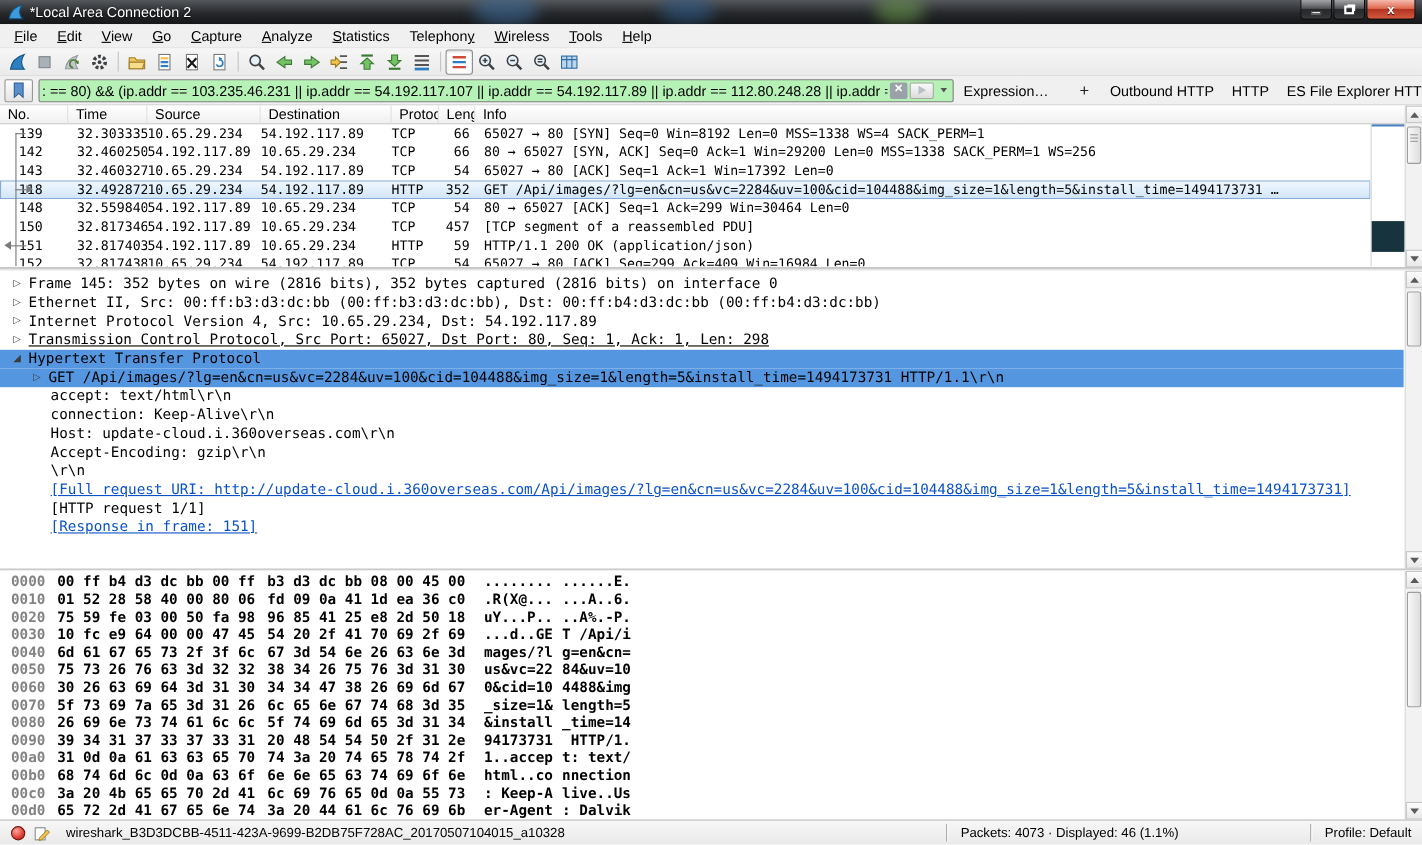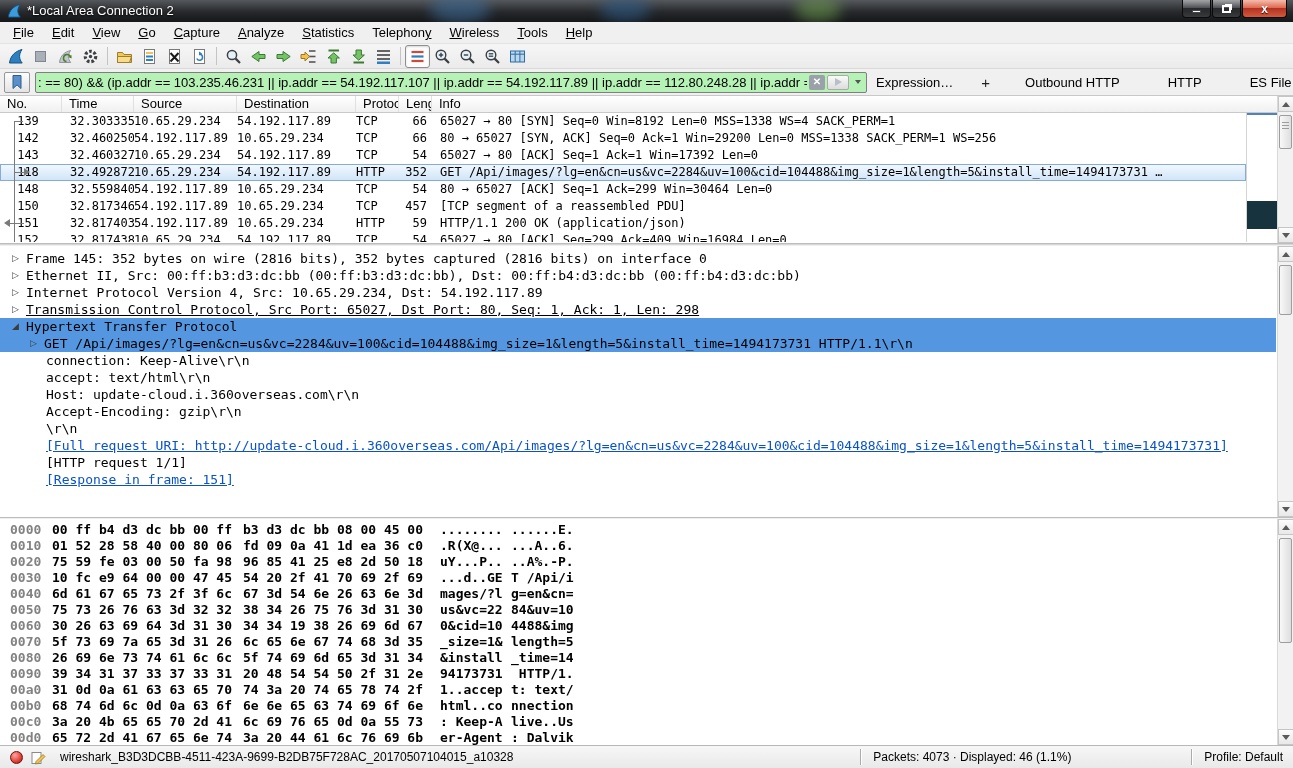--- a/index.html
+++ b/index.html
@@ -31,21 +31,21 @@
 #filter-input{flex:1;border:none;outline:none;background:transparent;font-family:"Liberation Sans",sans-serif;font-size:13px;color:#000;height:17px}
 .ffbtn{flex:none;display:flex;align-items:center;justify-content:center;margin-left:2px}
 #filter-clear{width:16px;height:15px;border-radius:2px;background:#9aa1a8;color:#fff;font-size:10px;font-weight:bold;line-height:1}
 #filter-apply{width:22px;height:15px;border-radius:2px;background:linear-gradient(#fafafa,#dcdcdc);border:1px solid #aaa}
 #filter-apply .arr{width:0;height:0;border-left:7px solid #b9bfc6;border-top:4px solid transparent;border-bottom:4px solid transparent}
 #filter-caret{width:13px;height:15px}
 #filter-caret .car{width:0;height:0;border-top:4px solid #555;border-left:3.5px solid transparent;border-right:3.5px solid transparent}
 #expression-btn{color:#000;white-space:nowrap;margin-left:4px}
 .fsep{width:1px;height:18px;background:#bdbdbd;margin:0 6px}
 #add-filter-btn{font-size:15px;color:#222;padding:0 6px}
-.filter-shortcut{margin:0 24px;white-space:nowrap;color:#000}
+.filter-shortcut{margin:0 8px;white-space:nowrap;color:#000}
 
 #plist{position:absolute;top:96px;left:0;width:1293px;height:185px;background:#fff}
 #plist-header{display:grid;grid-template-columns:62px 72px 103px 119px 43px 33px 1fr;height:17px;background:linear-gradient(#ffffff,#f0f0f0);border-bottom:1px solid #c9c9c9;font-size:13px;color:#000}
 #plist-header .hc{border-right:1px solid #e0e0e0;padding-left:7px;line-height:16px;white-space:nowrap;overflow:hidden}
 #plist-body{position:relative;height:129px;overflow:hidden;font-family:"DejaVu Sans Mono",monospace;font-size:12px;margin-right:47px}
 .prow{display:grid;grid-template-columns:62px 72px 103px 119px 43px 33px 1fr;height:17px;line-height:17px;white-space:nowrap;color:#000}
 .prow.sel{background:linear-gradient(#f3f9ff,#cfe4f7);box-shadow:inset 0 0 0 1px #86abd9}
 .prow span{overflow:hidden}
 .c-no{text-align:center;padding-right:6px}
 .c-time{padding-left:8px}
@@ -427,24 +427,24 @@
       </div>
       <div class="dl sel">
         <span class="exp" style="left: 12px;">◢</span>
         <span class="dtext" style="left: 26px;">Hypertext Transfer Protocol</span>
       </div>
       <div class="dl sel">
         <span class="exp" style="left: 30px;">▷</span>
         <span class="dtext" style="left: 44px;">GET /Api/images/?lg=en&amp;cn=us&amp;vc=2284&amp;uv=100&amp;cid=104488&amp;img_size=1&amp;length=5&amp;install_time=1494173731 HTTP/1.1\r\n</span>
       </div>
       <div class="dl">
+        <span class="dtext" style="left: 46px;">accept: text/html\r\n</span>
+      </div>
+      <div class="dl">
         <span class="dtext" style="left: 46px;">connection: Keep-Alive\r\n</span>
-      </div>
-      <div class="dl">
-        <span class="dtext" style="left: 46px;">accept: text/html\r\n</span>
       </div>
       <div class="dl">
         <span class="dtext" style="left: 46px;">Host: update-cloud.i.360overseas.com\r\n</span>
       </div>
       <div class="dl">
         <span class="dtext" style="left: 46px;">Accept-Encoding: gzip\r\n</span>
       </div>
       <div class="dl">
         <span class="dtext" style="left: 46px;">\r\n</span>
       </div>
@@ -472,21 +472,21 @@
 <div class="splitter" style="top:517px;height:2px"></div>
 
 <div id="hex">
   <div id="hex-rows" style="margin-right:17px">
       <div class="hex-row"><span class="hx-off">0000</span><span class="hx-h">00 ff b4 d3 dc bb 00 ff</span><span class="hx-h">b3 d3 dc bb 08 00 45 00</span><span class="hx-a">........</span><span class="hx-a2">......E.</span></div>
       <div class="hex-row"><span class="hx-off">0010</span><span class="hx-h">01 52 28 58 40 00 80 06</span><span class="hx-h">fd 09 0a 41 1d ea 36 c0</span><span class="hx-a">.R(X@...</span><span class="hx-a2">...A..6.</span></div>
       <div class="hex-row"><span class="hx-off">0020</span><span class="hx-h">75 59 fe 03 00 50 fa 98</span><span class="hx-h">96 85 41 25 e8 2d 50 18</span><span class="hx-a">uY...P..</span><span class="hx-a2">..A%.-P.</span></div>
       <div class="hex-row"><span class="hx-off">0030</span><span class="hx-h">10 fc e9 64 00 00 47 45</span><span class="hx-h">54 20 2f 41 70 69 2f 69</span><span class="hx-a">...d..GE</span><span class="hx-a2">T /Api/i</span></div>
       <div class="hex-row"><span class="hx-off">0040</span><span class="hx-h">6d 61 67 65 73 2f 3f 6c</span><span class="hx-h">67 3d 54 6e 26 63 6e 3d</span><span class="hx-a">mages/?l</span><span class="hx-a2">g=en&amp;cn=</span></div>
       <div class="hex-row"><span class="hx-off">0050</span><span class="hx-h">75 73 26 76 63 3d 32 32</span><span class="hx-h">38 34 26 75 76 3d 31 30</span><span class="hx-a">us&amp;vc=22</span><span class="hx-a2">84&amp;uv=10</span></div>
-      <div class="hex-row"><span class="hx-off">0060</span><span class="hx-h">30 26 63 69 64 3d 31 30</span><span class="hx-h">34 34 19 38 26 69 6d 67</span><span class="hx-a">0&amp;cid=10</span><span class="hx-a2">4488&amp;img</span></div>
+      <div class="hex-row"><span class="hx-off">0060</span><span class="hx-h">30 26 63 69 64 3d 31 30</span><span class="hx-h">34 34 47 38 26 69 6d 67</span><span class="hx-a">0&amp;cid=10</span><span class="hx-a2">4488&amp;img</span></div>
       <div class="hex-row"><span class="hx-off">0070</span><span class="hx-h">5f 73 69 7a 65 3d 31 26</span><span class="hx-h">6c 65 6e 67 74 68 3d 35</span><span class="hx-a">_size=1&amp;</span><span class="hx-a2">length=5</span></div>
       <div class="hex-row"><span class="hx-off">0080</span><span class="hx-h">26 69 6e 73 74 61 6c 6c</span><span class="hx-h">5f 74 69 6d 65 3d 31 34</span><span class="hx-a">&amp;install</span><span class="hx-a2">_time=14</span></div>
       <div class="hex-row"><span class="hx-off">0090</span><span class="hx-h">39 34 31 37 33 37 33 31</span><span class="hx-h">20 48 54 54 50 2f 31 2e</span><span class="hx-a">94173731</span><span class="hx-a2"> HTTP/1.</span></div>
       <div class="hex-row"><span class="hx-off">00a0</span><span class="hx-h">31 0d 0a 61 63 63 65 70</span><span class="hx-h">74 3a 20 74 65 78 74 2f</span><span class="hx-a">1..accep</span><span class="hx-a2">t: text/</span></div>
       <div class="hex-row"><span class="hx-off">00b0</span><span class="hx-h">68 74 6d 6c 0d 0a 63 6f</span><span class="hx-h">6e 6e 65 63 74 69 6f 6e</span><span class="hx-a">html..co</span><span class="hx-a2">nnection</span></div>
       <div class="hex-row"><span class="hx-off">00c0</span><span class="hx-h">3a 20 4b 65 65 70 2d 41</span><span class="hx-h">6c 69 76 65 0d 0a 55 73</span><span class="hx-a">: Keep-A</span><span class="hx-a2">live..Us</span></div>
       <div class="hex-row"><span class="hx-off">00d0</span><span class="hx-h">65 72 2d 41 67 65 6e 74</span><span class="hx-h">3a 20 44 61 6c 76 69 6b</span><span class="hx-a">er-Agent</span><span class="hx-a2">: Dalvik</span></div>
     </div>
   <div class="vscroll" style="top:0;height:226px;right:0;position:absolute">
     <div class="sbtn" style="top:0">

